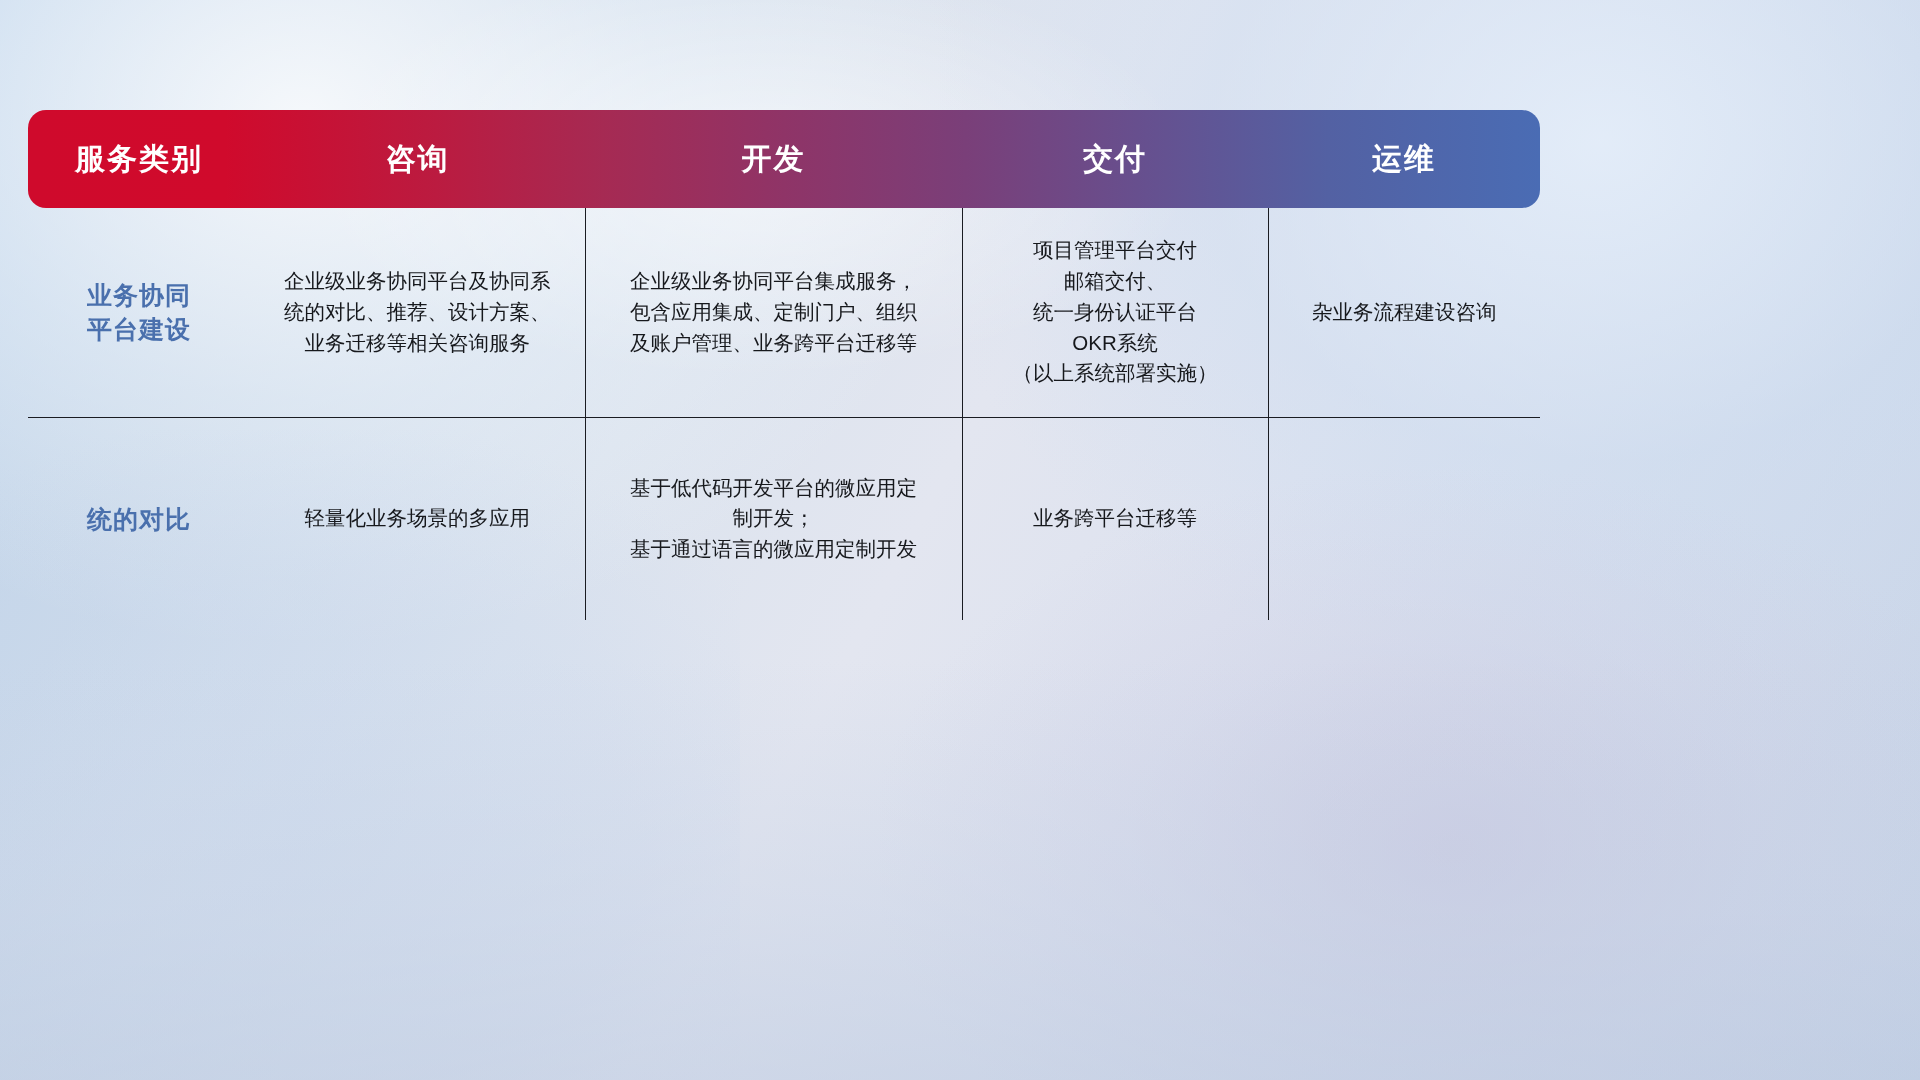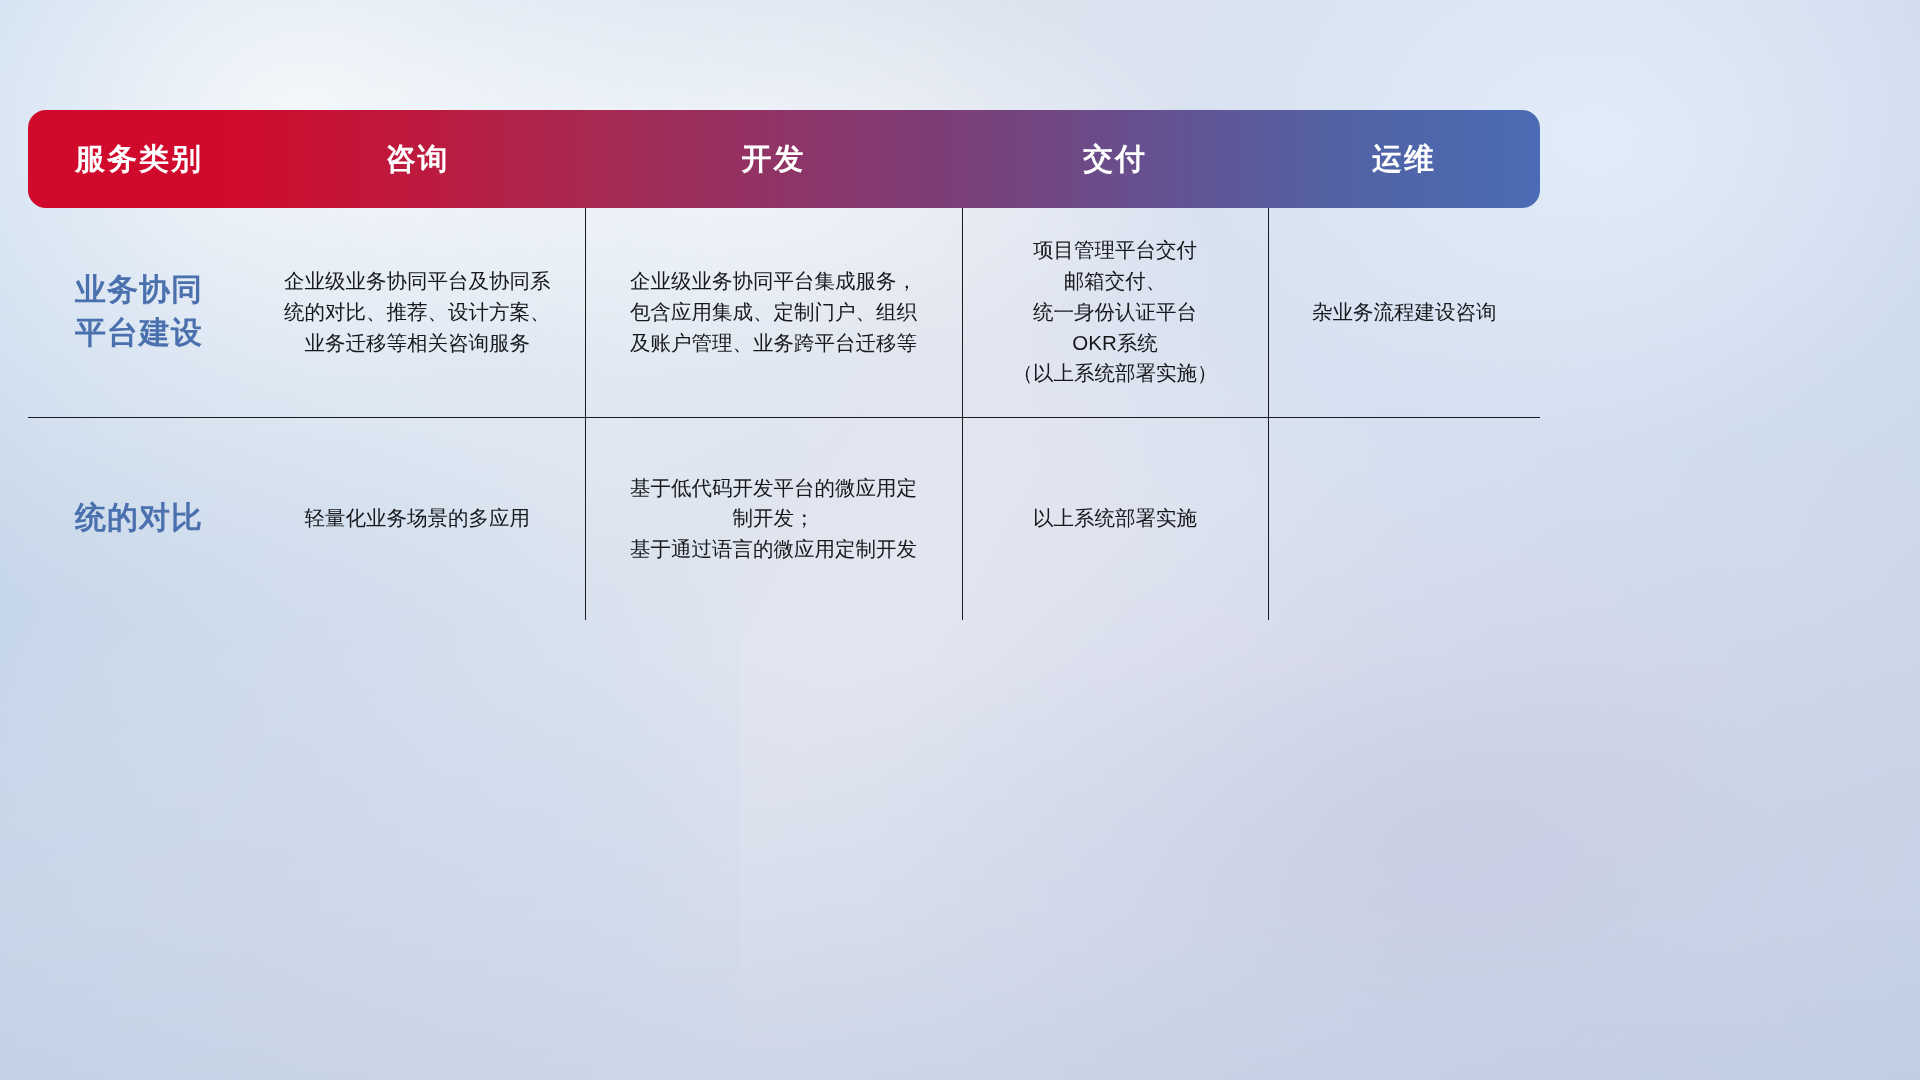--- a/index.html
+++ b/index.html
@@ -103,21 +103,21 @@
     padding:14px 22px;
     border-right:1.6px solid #1a1c22;
     border-bottom:1.6px solid #1a1c22;
     background:transparent;
   }
   tbody tr:last-child td { border-bottom:none; }
   tbody td:last-child { border-right:none; }
   tbody td.cat {
     color:#4a70ad;
     font-weight:bold;
-    font-size:31px;
+    font-size:25px;
     line-height:1.38;
     border-right:none;
     letter-spacing:1px;
   }
   tbody tr.r1 { height:209px; }
   tbody tr.r2 { height:175px; }
   tbody tr.r3 { height:203px; }
 
   .cell-text { white-space:pre-line; }
 </style>
@@ -187,21 +187,21 @@
         </td>
         <td>
           <div class="cell-text">轻量化业务场景的多应用</div>
         </td>
         <td>
           <div class="cell-text">基于低代码开发平台的微应用定
 制开发；
 基于通过语言的微应用定制开发</div>
         </td>
         <td>
-          <div class="cell-text">以上系统部署实施</div>
+          <div class="cell-text">业务跨平台迁移等</div>
         </td>
         <td>
           <div class="cell-text"></div>
         </td>
       </tr>
     </tbody>
   </table>
 </div>
 
 </body></html>

